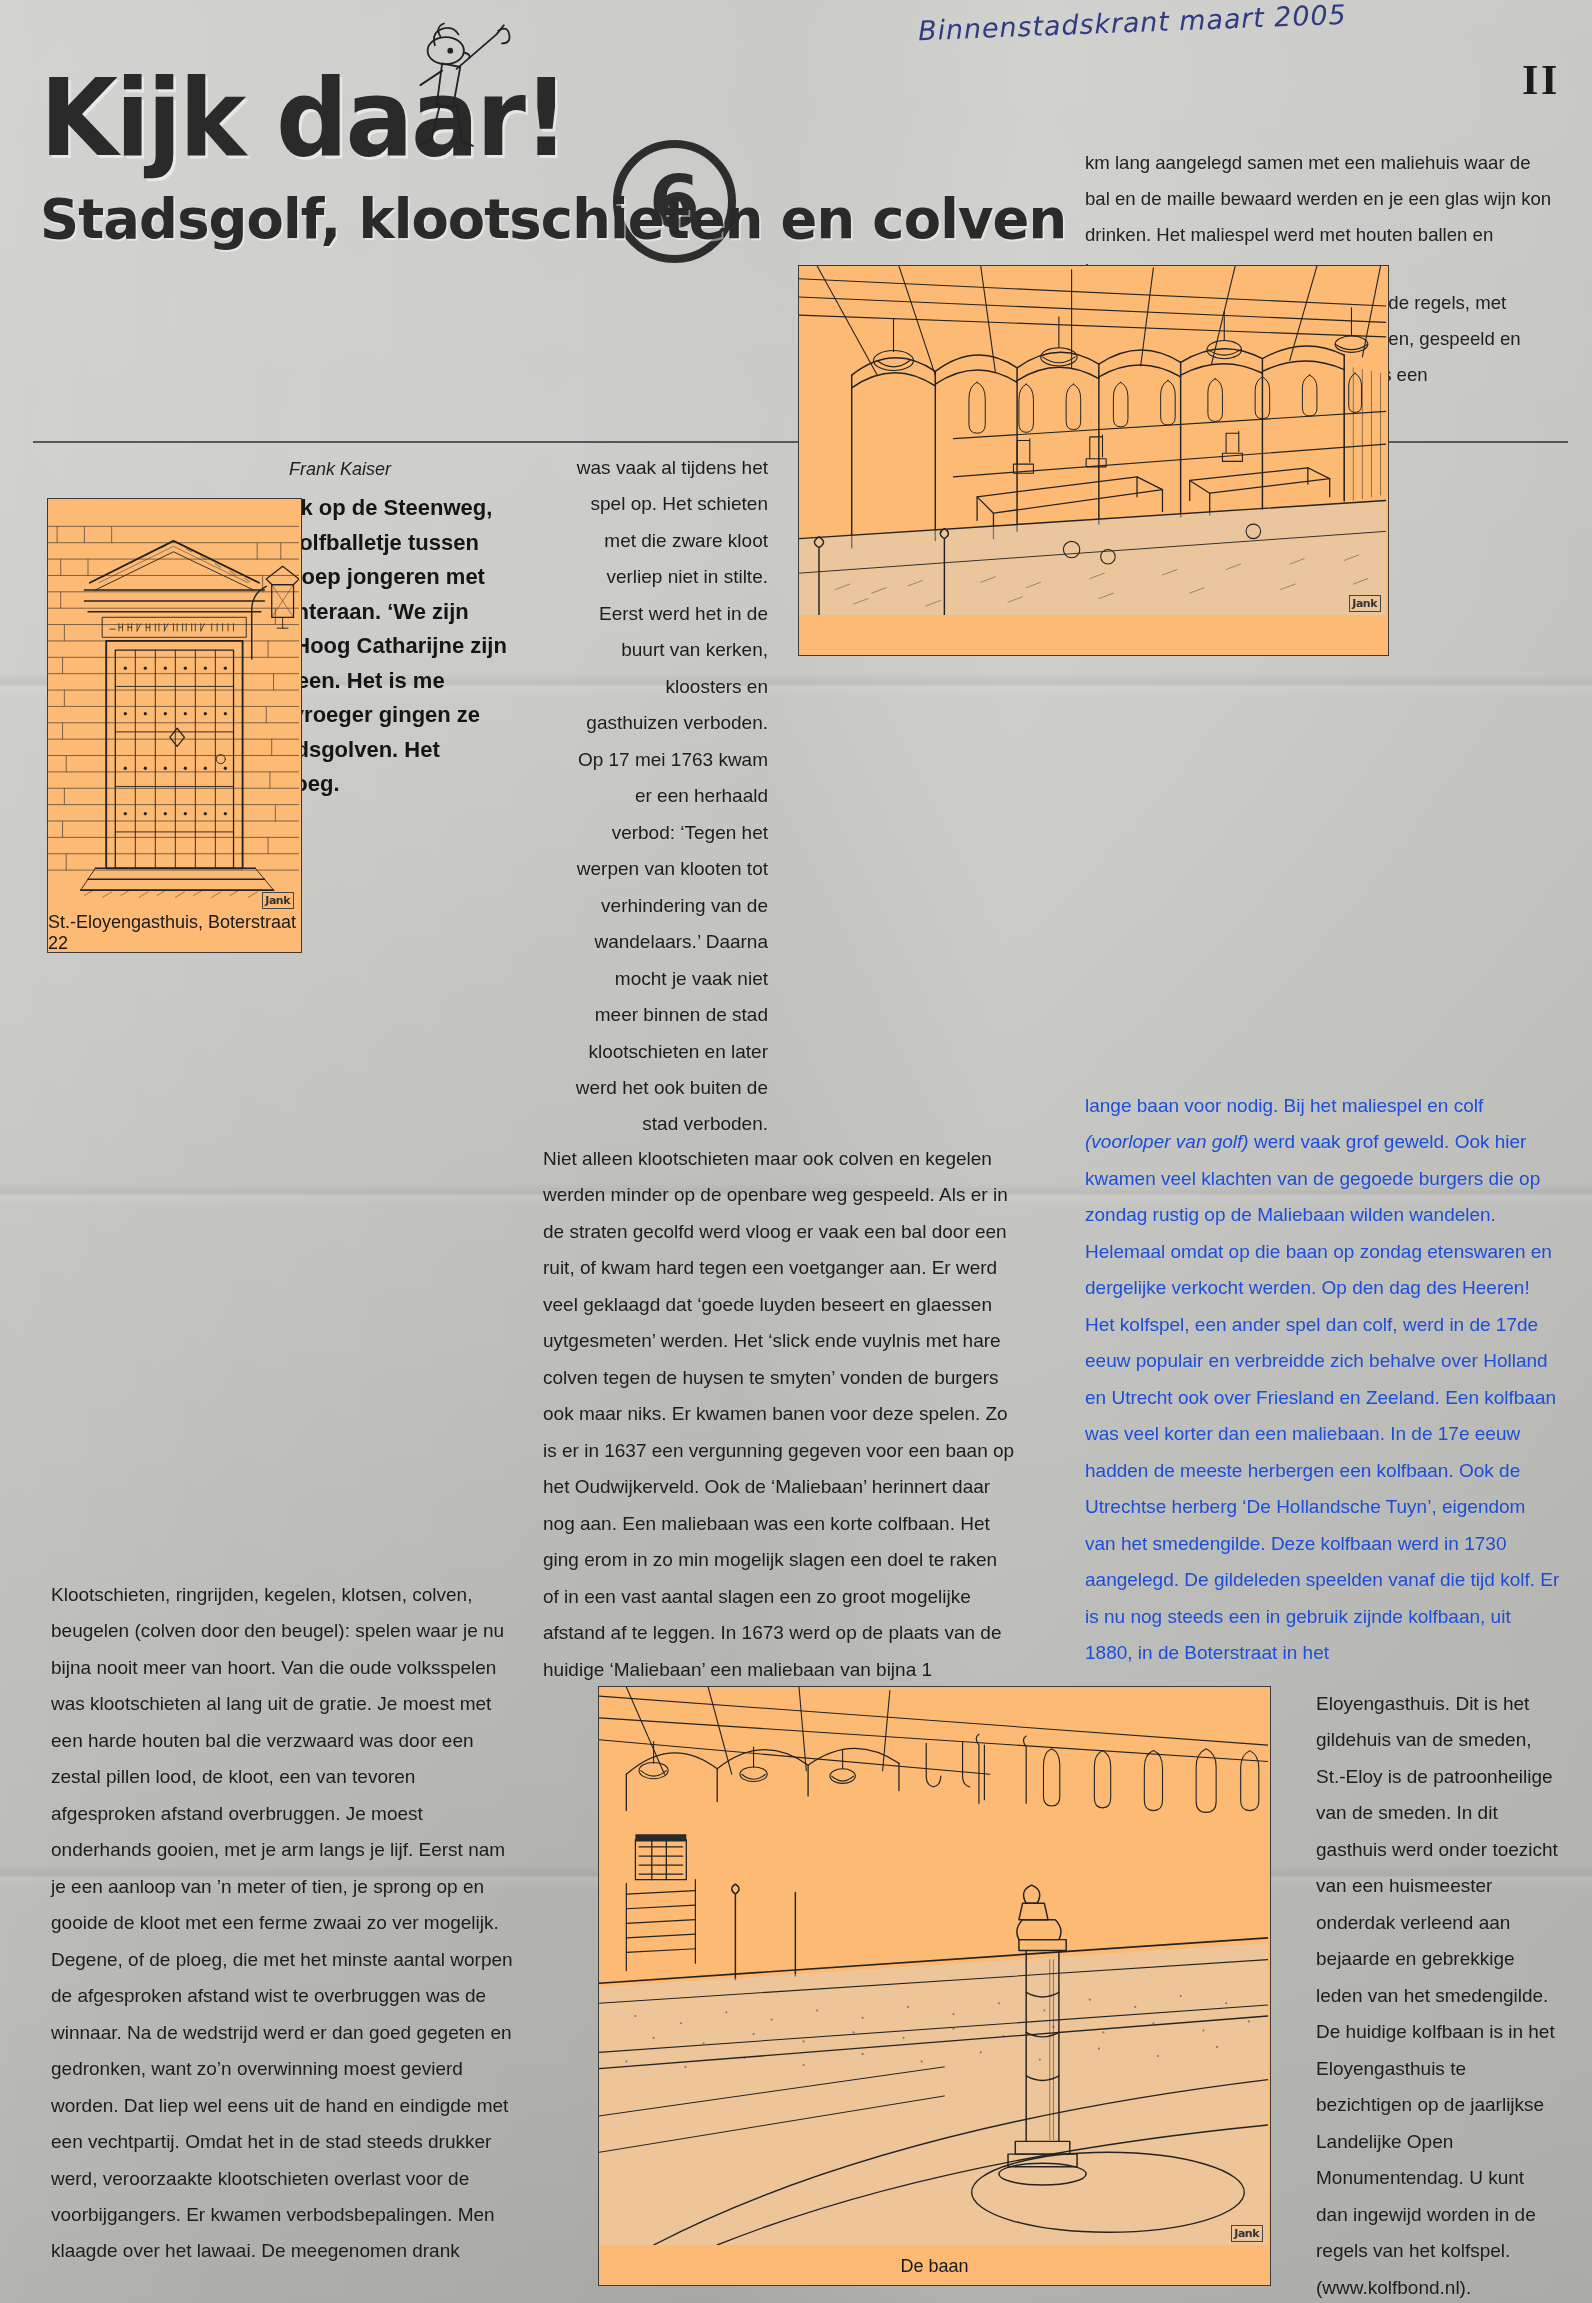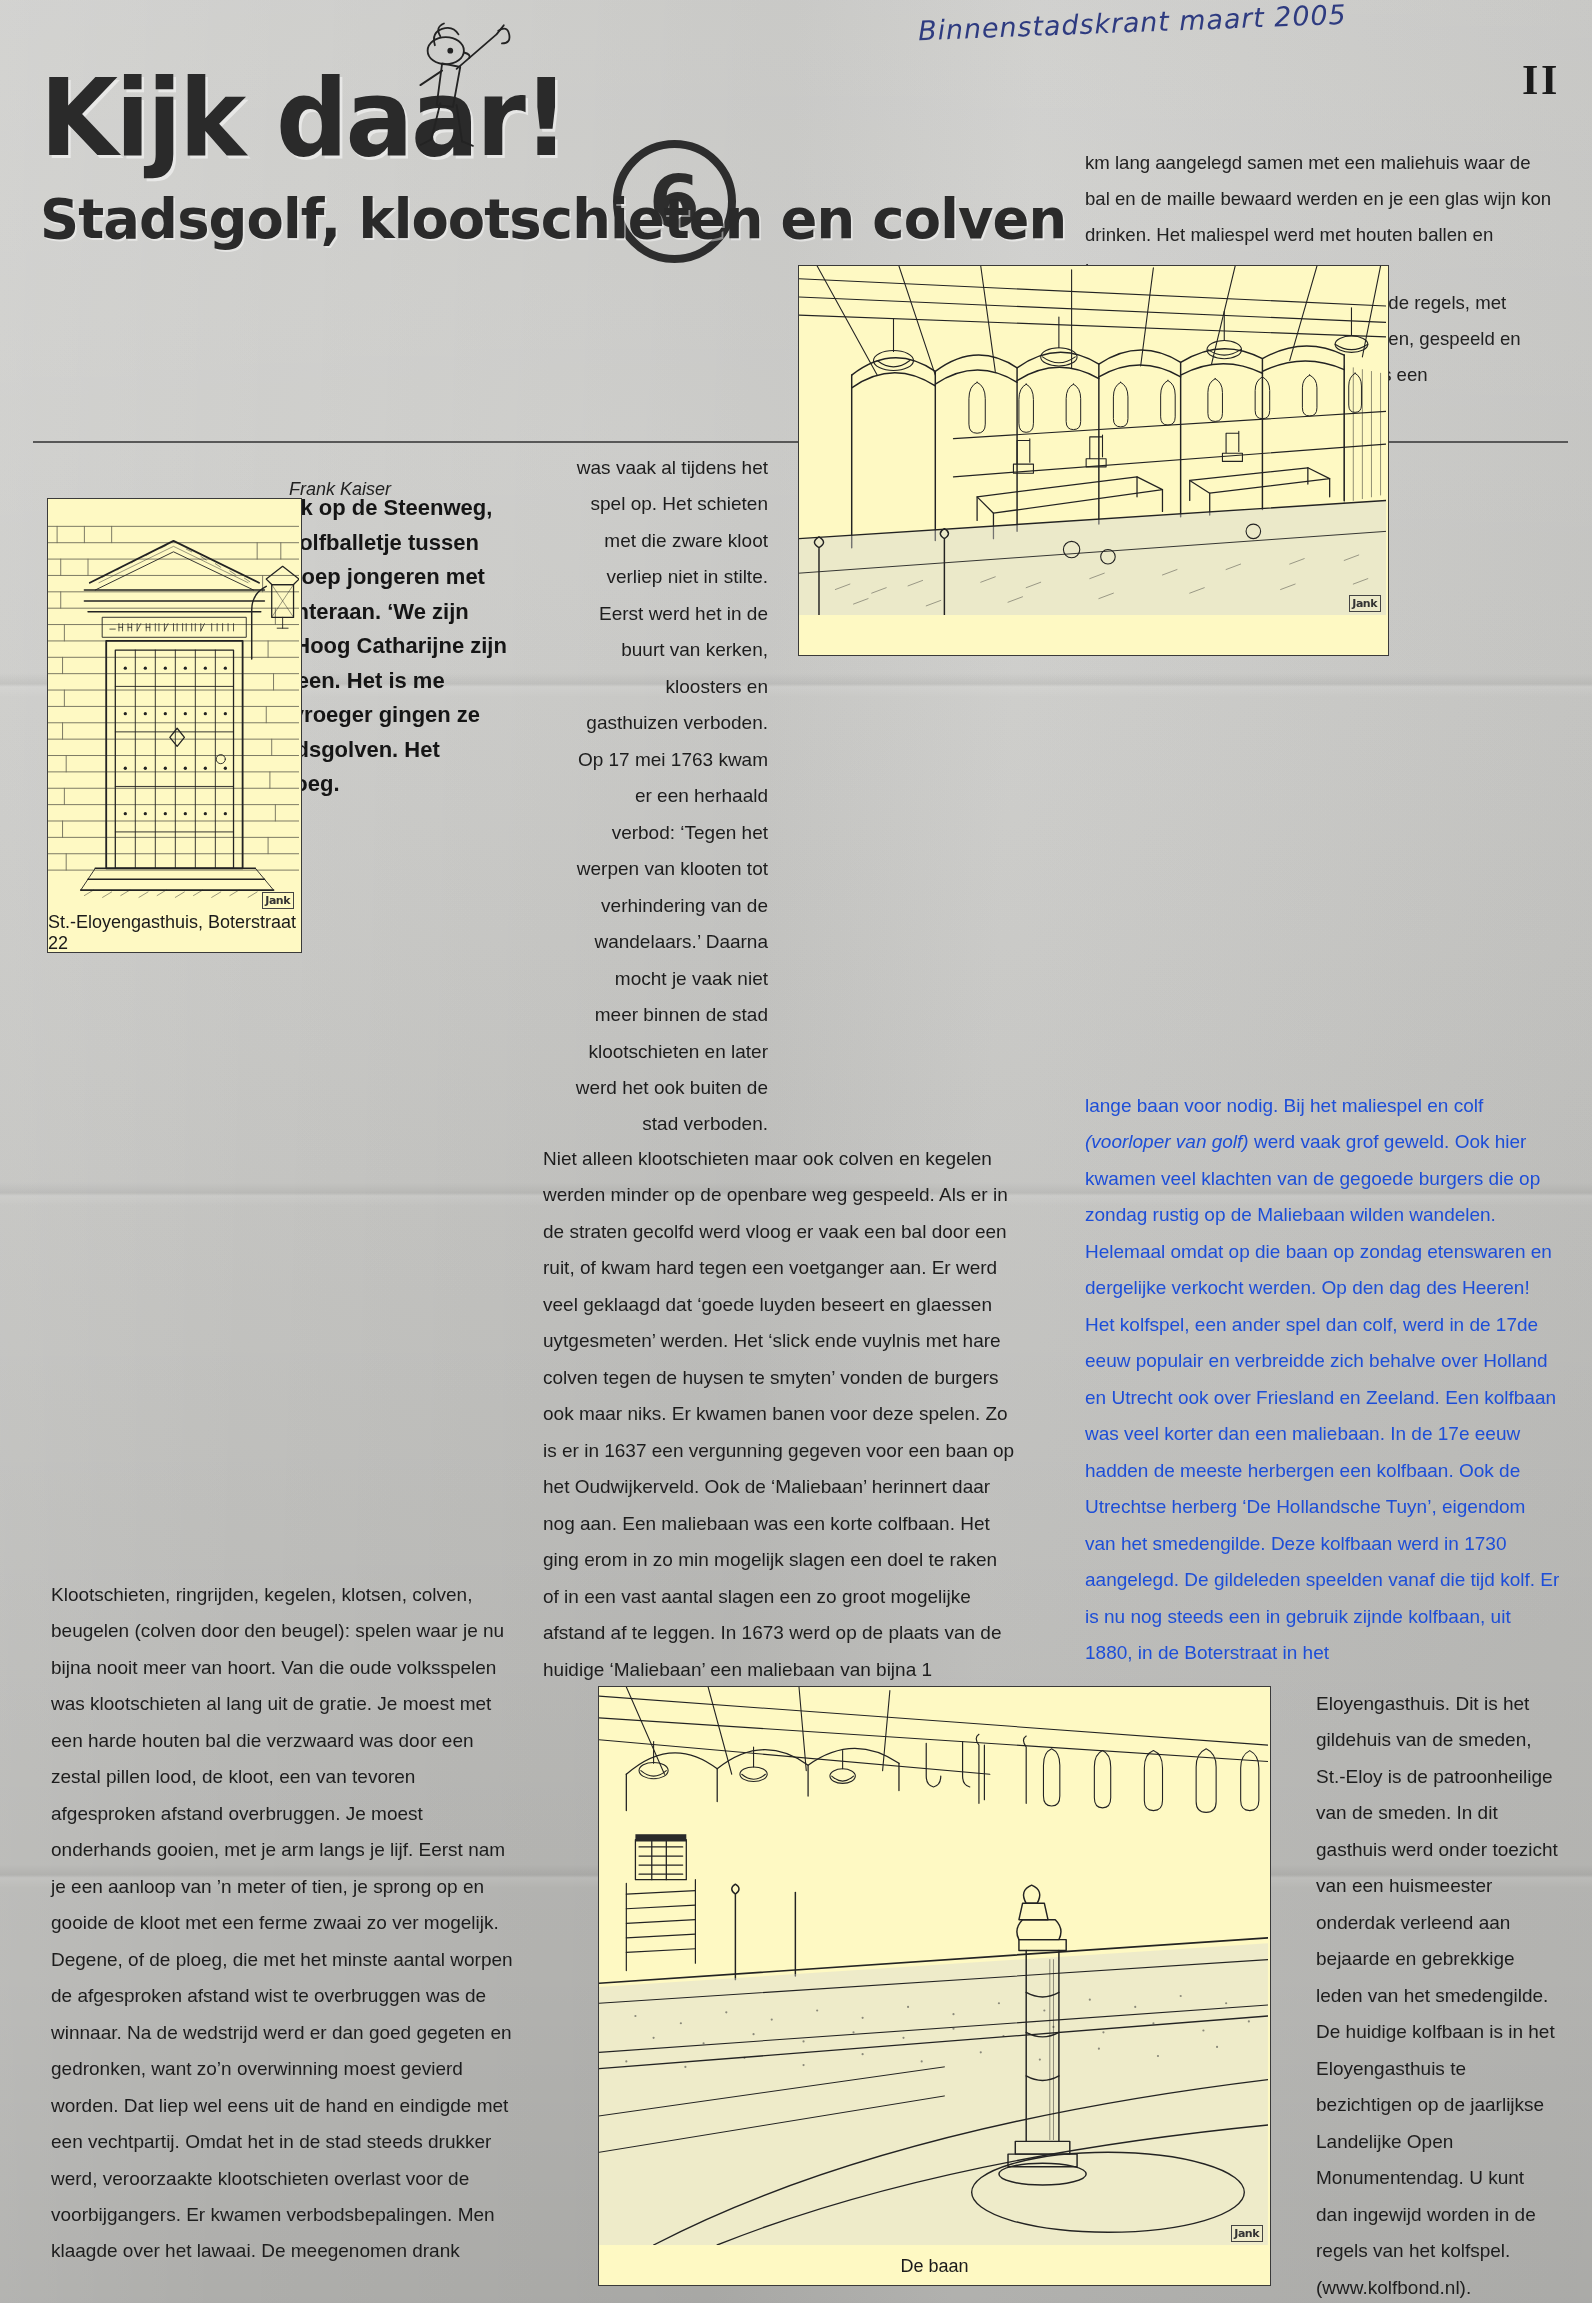--- a/index.html
+++ b/index.html
@@ -90,21 +90,21 @@
     font-size:18.6px;line-height:1.93;
     color:#222;
   }
   .rule{
     position:absolute;left:33px;right:25.5px;top:441px;height:1.8px;
     background:#585858;
   }
   
   .byline{
     position:absolute;left:289px;top:459px;
-    font-size:18px;font-style:italic;color:#222;margin-top:20px;
+    font-size:18px;font-style:italic;color:#222;
   }
   .lead{
     position:absolute;left:51px;top:491px;width:464px;
     font-size:22px;font-weight:700;line-height:1.57;
     color:#151515;
   }
   .col-mid-narrow{
     position:absolute;left:575px;top:450px;width:193px;
     font-size:19px;line-height:1.92;color:#1d1d1d;
     text-align:right;
@@ -123,21 +123,21 @@
   }
   .col-left-bottom{
     position:absolute;left:51px;top:1577px;width:473px;
     font-size:19px;line-height:1.92;color:#1d1d1d;
   }
   em.ital{font-style:italic;}
   
   .fig{
     position:absolute;
     border:1.8px solid #3a3a3a;
-    background:#fef9c3;
+    background:#fdba74;
     box-sizing:border-box;
     overflow:hidden;
   }
   .fig .canvas{position:absolute;left:0;right:0;top:0;bottom:38px;overflow:hidden;}
   .fig .cap{
     position:absolute;left:0;right:0;bottom:0;height:38px;
     display:flex;align-items:center;justify-content:center;
     font-size:18px;color:#1a1a1a;
   }
   .fig.fig-door{left:47px;top:498px;width:255px;height:455px;}

